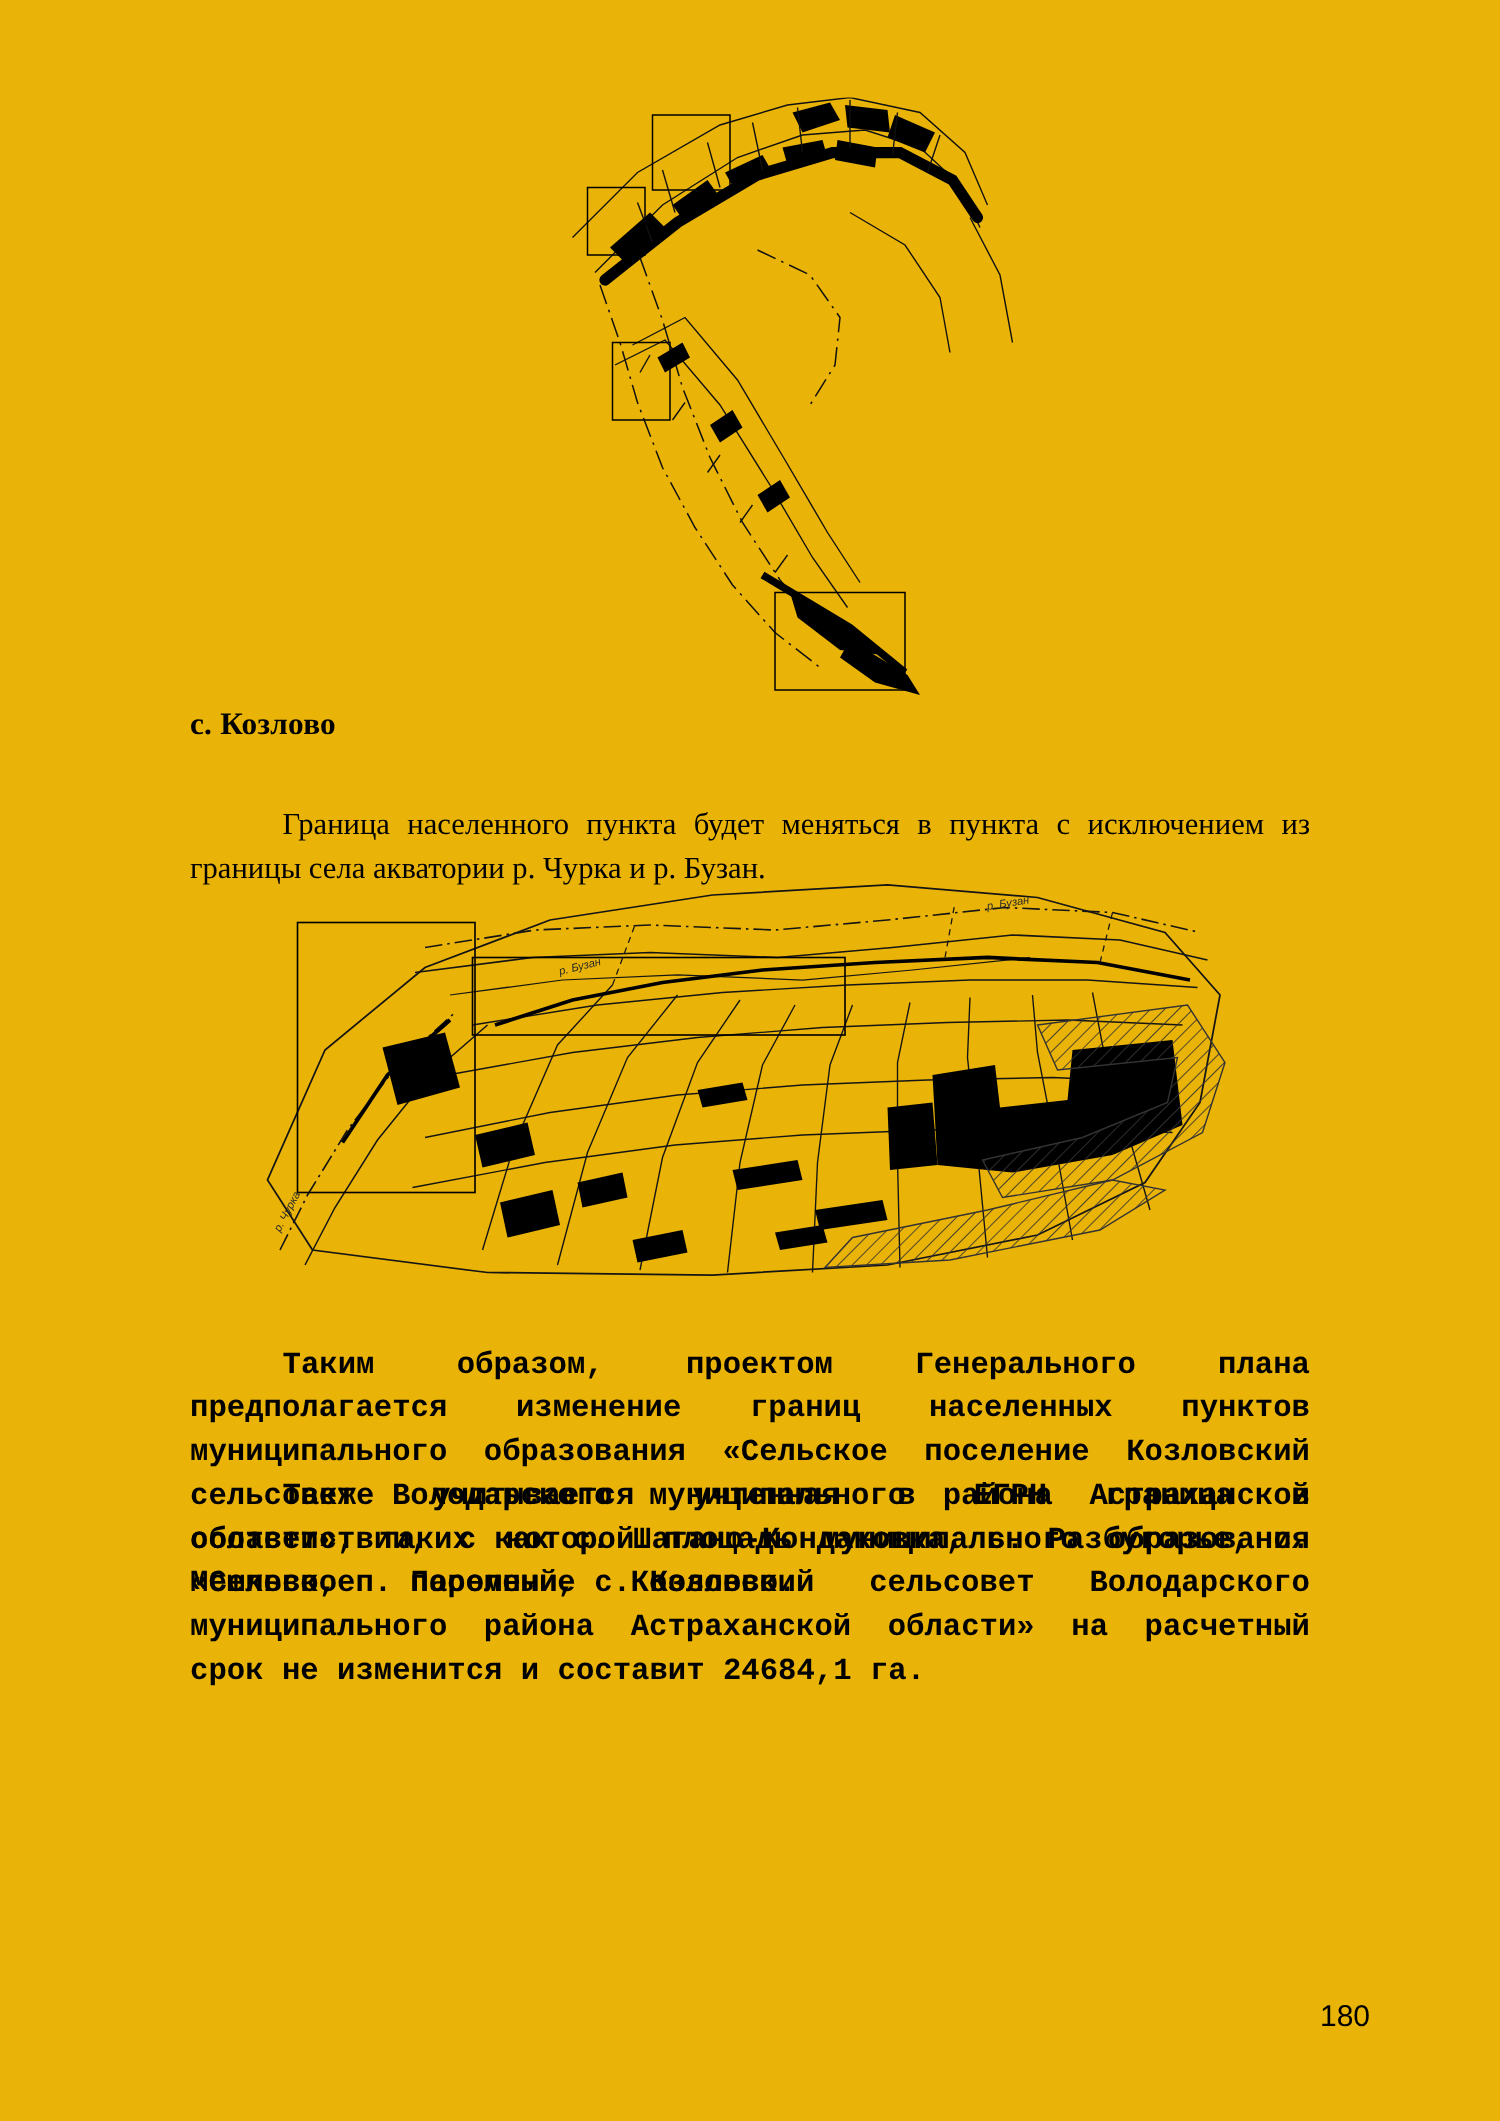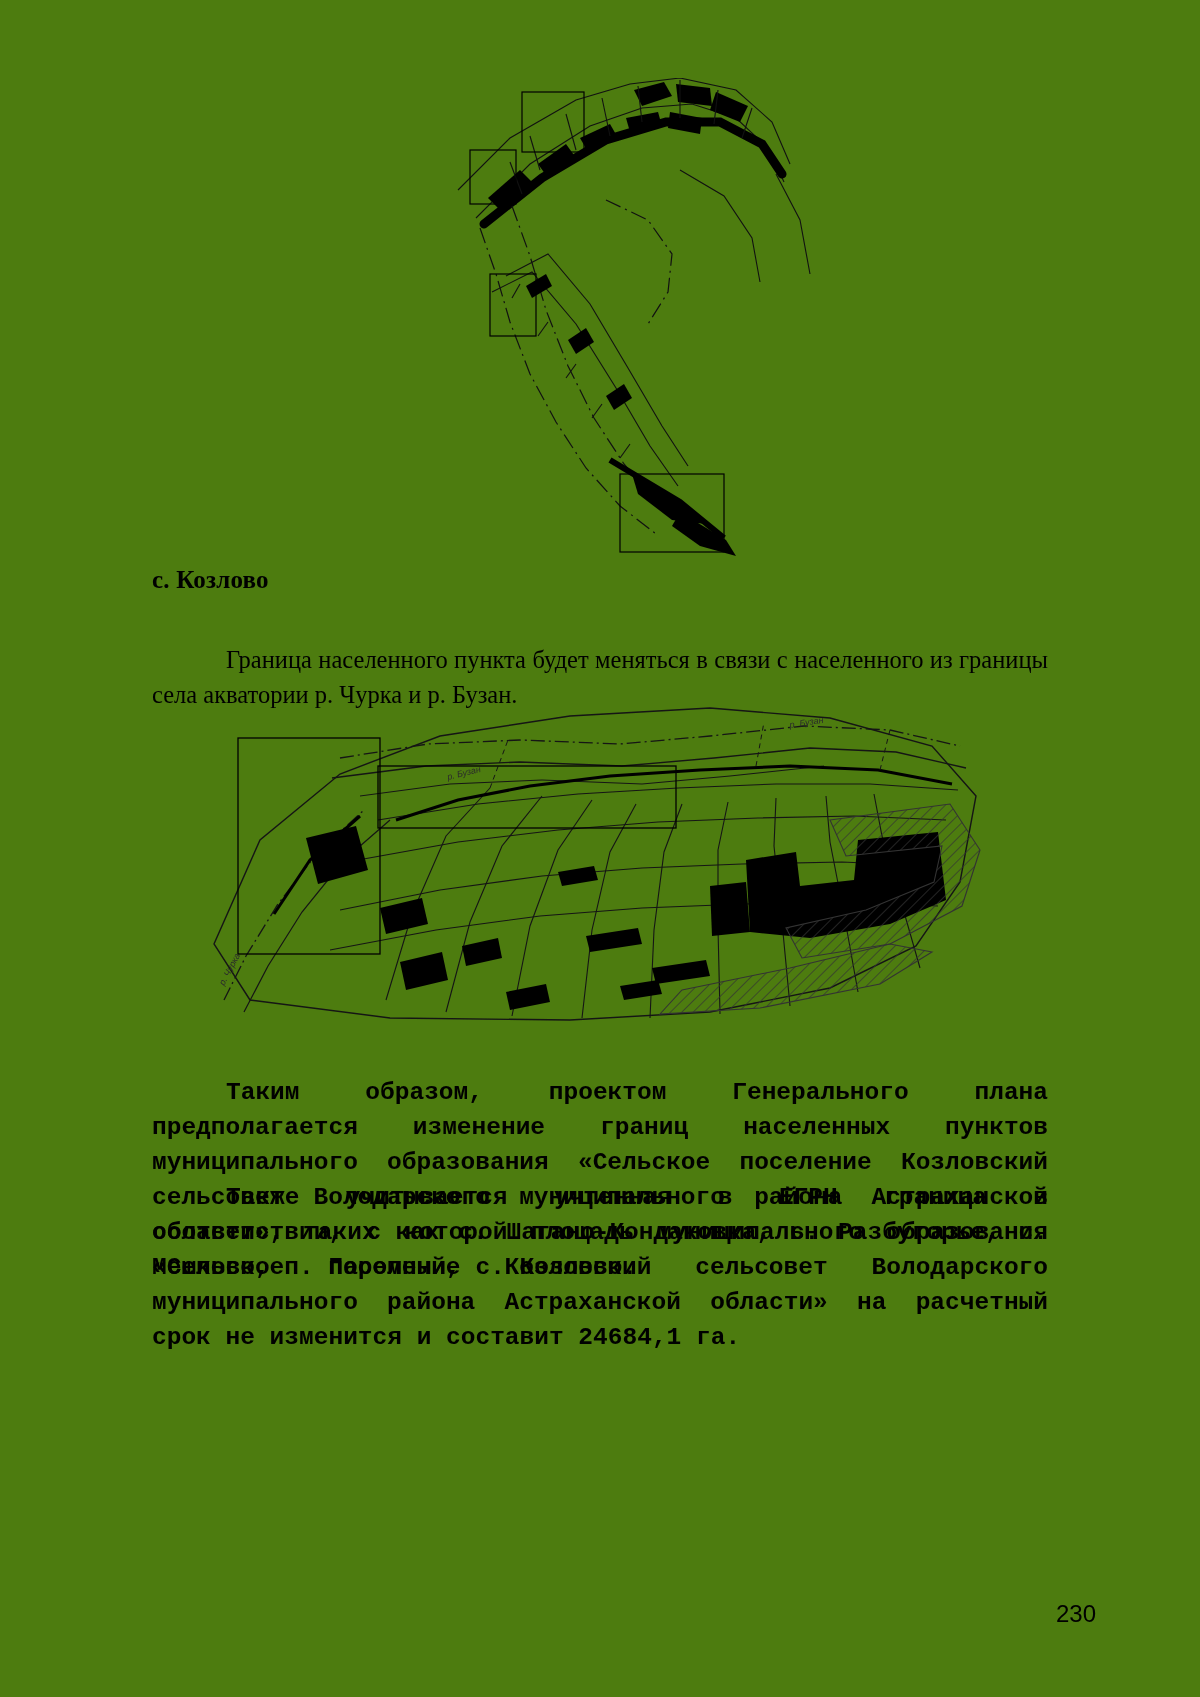--- a/index.html
+++ b/index.html
@@ -13,21 +13,21 @@
     height: 1697px;
     position: relative;
     font-family: "Liberation Serif", "DejaVu Serif", serif;
     color: #000000;
     overflow: hidden;
   }
 
   .page {
     position: absolute;
     inset: 0;
-    background: #4d7c0f;
+    background: #eab308;
   }
 
   
   .heading {
     position: absolute;
     left: 152px;
     top: 566px;
     font-size: 25px;
     font-weight: bold;
     letter-spacing: 0.2px;
@@ -155,21 +155,21 @@
         <rect x="142" y="14" width="62" height="60" stroke="#000" stroke-width="1.2" fill="none"></rect>
         <rect x="90" y="72" width="46" height="54" stroke="#000" stroke-width="1.2" fill="none"></rect>
         <rect x="110" y="196" width="46" height="62" stroke="#000" stroke-width="1.2" fill="none"></rect>
         <rect x="240" y="396" width="104" height="78" stroke="#000" stroke-width="1.2" fill="none"></rect>
       </g>
     </svg>
   </div>
 
   <div class="heading">с. Козлово</div>
 
-  <p class="para p-intro">Граница населенного пункта будет меняться в связи с населенного из границы села акватории р. Чурка и р. Бузан.</p>
+  <p class="para p-intro">Граница населенного пункта будет меняться в пункта с исключением из границы села акватории р. Чурка и р. Бузан.</p>
 
   <div class="figure" id="figure-bottom">
     <svg viewBox="0 0 810 330" width="810" height="330" aria-hidden="true">
       <defs>
         <pattern id="hatch" width="8" height="8" patternUnits="userSpaceOnUse" patternTransform="rotate(45)">
           <line x1="0" y1="0" x2="0" y2="8" stroke="#333" stroke-width="1.4"></line>
         </pattern>
       </defs>
 
       <g fill="none" stroke="#151515" stroke-width="1.1">
@@ -239,15 +239,15 @@
         <text class="map-label" transform="translate(258 80) rotate(-14)">р. Бузан</text>
         <text class="map-label" transform="translate(34 286) rotate(-62)">р. Чурка</text>
       </g>
     </svg>
   </div>
 
   <p class="para bold p-concl-1">Таким образом, проектом Генерального плана предполагается изменение границ населенных пунктов муниципального образования «Сельское поселение Козловский сельсовет Володарского муниципального района Астраханской области», таких как с. Шагано-Кондаковка, с. Разбугорье, с. Мешково, п. Паромный, с. Козлово.</p>
 
   <p class="para bold p-concl-2">Также учитывается учтенная в ЕГРН граница в соответствии, с которой площадь муниципального образования «Сельское поселение Козловский сельсовет Володарского муниципального района Астраханской области» на расчетный срок не изменится и составит 24684,1 га.</p>
 
-  <div class="page-number">230</div>
+  <div class="page-number">180</div>
 
 </div>
 
 </body></html>

